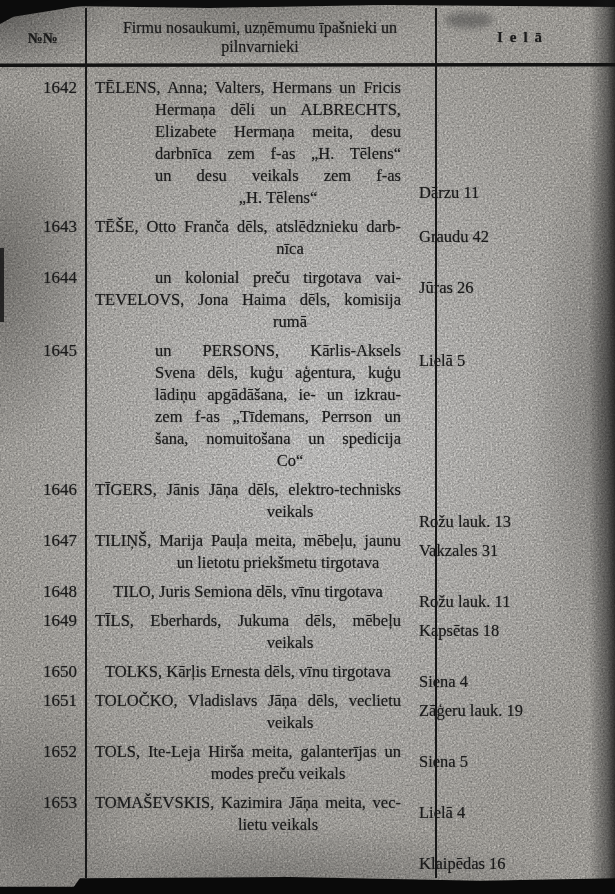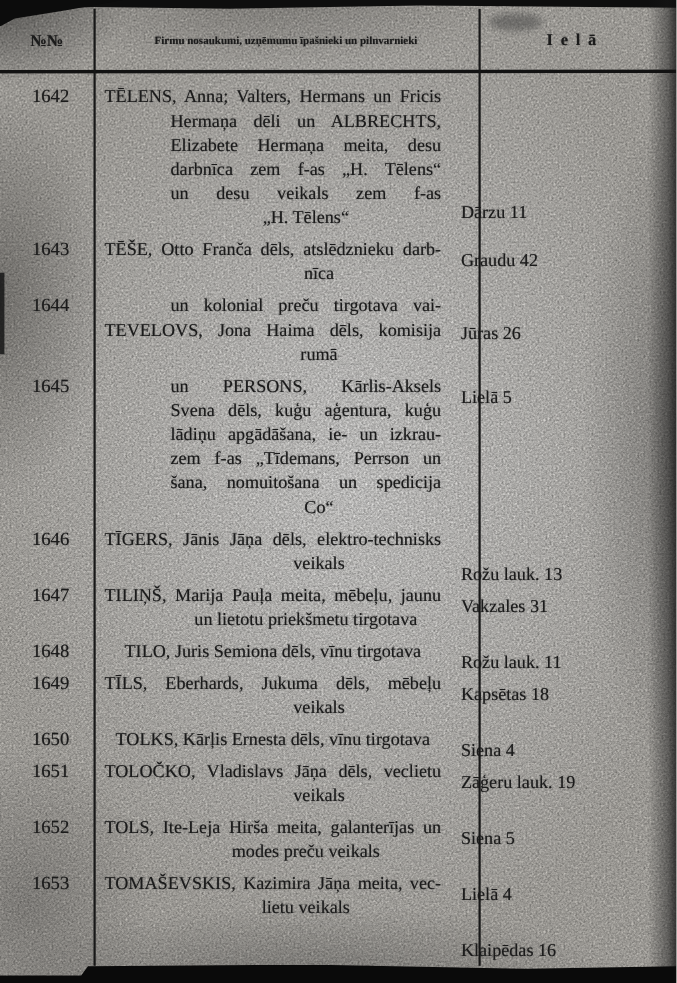--- a/index.html
+++ b/index.html
@@ -40,27 +40,27 @@
   .vline{position:absolute;top:8px;height:870px;width:2px;background:#171717;}
   .vline.v1{left:85px;}
   .vline.v2{left:435px;}
   .header-sep{position:absolute;left:0;top:63px;width:615px;height:4px;background:#121212;
     clip-path:polygon(0 15%,100% 0,100% 85%,0 100%);}
 
   .header-row{position:absolute;left:0;top:9px;width:615px;height:54px;display:flex;}
   .h-no{width:85px;display:flex;align-items:center;justify-content:center;
     font-weight:bold;font-size:15px;padding-top:4px;}
   .h-firm{width:350px;display:flex;align-items:center;justify-content:center;text-align:center;
-    font-weight:bold;font-size:10px;line-height:19px;padding:2px 24px 0 24px;box-sizing:border-box;}
+    font-weight:normal;font-size:16px;line-height:19px;padding:2px 24px 0 24px;box-sizing:border-box;}
   .h-street{flex:1;display:flex;align-items:center;justify-content:center;
     font-weight:bold;font-size:15px;letter-spacing:7px;padding-top:2px;padding-right:4px;}
 
   .tbody{position:absolute;left:0;top:69px;width:615px;padding-top:8px;}
   .row{display:flex;margin-bottom:7px;}
-  .no{width:85px;box-sizing:border-box;text-align:right;padding-right:22px;
+  .no{width:85px;box-sizing:border-box;text-align:right;padding-right:8px;
     font-size:17px;line-height:22px;}
   .firm{width:324px;box-sizing:border-box;padding:0 8px 0 10px;font-size:16.5px;line-height:22px;}
   .street{flex:1;position:relative;font-size:16.5px;line-height:22px;}
   .line{white-space:nowrap;text-align:center;}
   .line.just{white-space:normal;text-align:justify;text-align-last:justify;}
   .line.ind{margin-left:60px;}
   .line.ind2{margin-left:84px;}
   .addr{position:absolute;left:10px;white-space:nowrap;margin-top:39px;}
 
   .no,.firm,.street,.h-no,.h-firm,.h-street{
@@ -112,21 +112,21 @@
           <div class="addr" style="top: 110px;">Graudu 42</div>
         </div>
       </div>
       <div class="row">
         <div class="no">1643</div>
         <div class="firm">
           <div class="line just">TĒŠE, Otto Franča dēls, atslēdznieku darb-</div>
           <div class="line ind2">nīca</div>
         </div>
         <div class="street">
-          <div class="addr" style="top: 37px;">Jūras 26</div>
+          <div class="addr" style="top: 22px;">Jūras 26</div>
         </div>
       </div>
       <div class="row">
         <div class="no">1644</div>
         <div class="firm">
           <div class="line ind just">un kolonial preču tirgotava vai-</div>
           <div class="line just">TEVELOVS, Jona Haima dēls, komisija</div>
           <div class="line ind2">rumā</div>
         </div>
         <div class="street">

